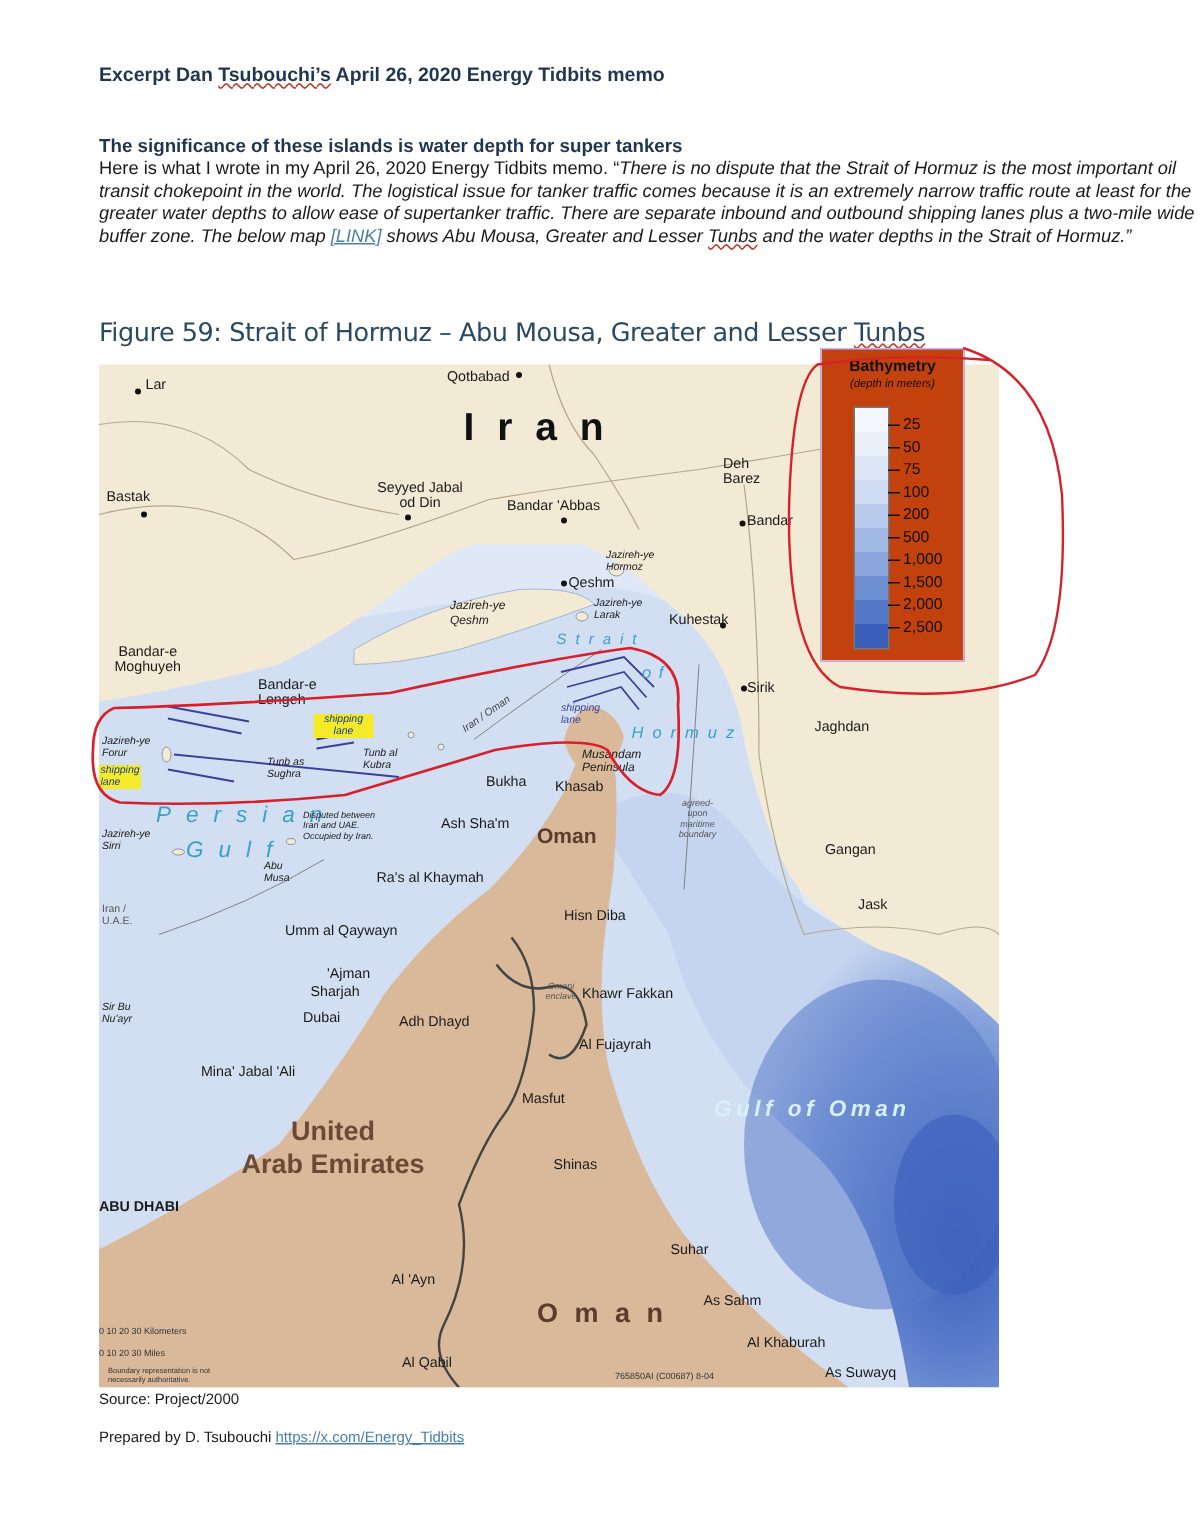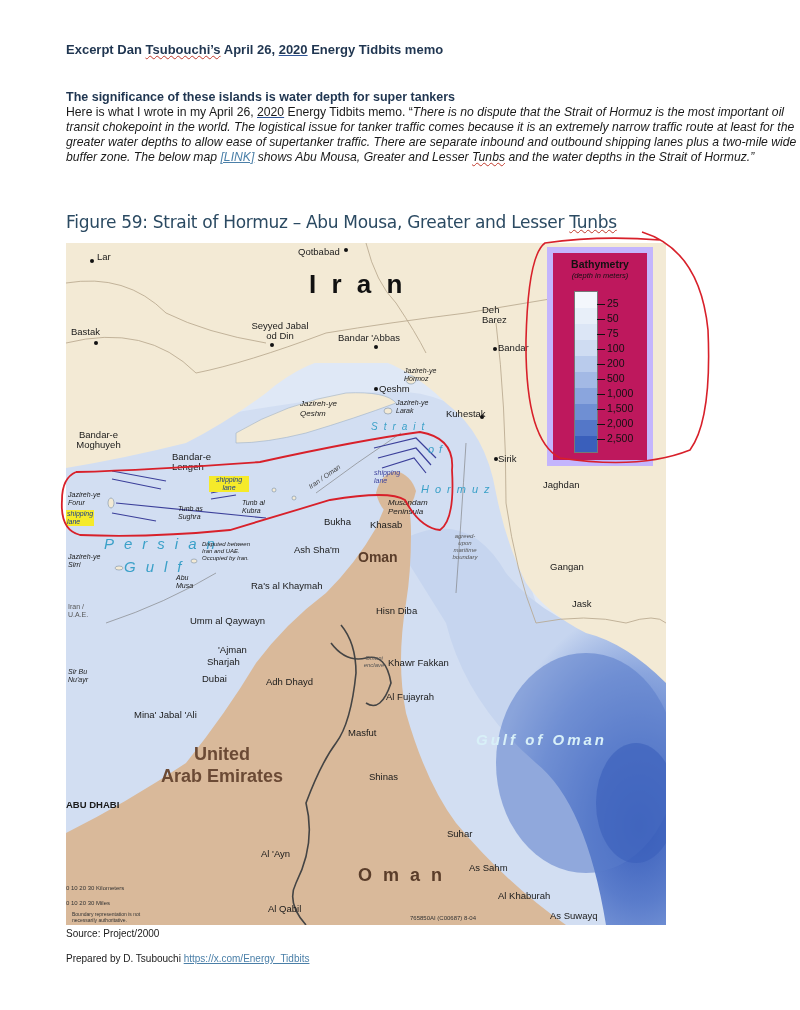--- a/index.html
+++ b/index.html
@@ -1,34 +1,34 @@
 <!DOCTYPE html>
 <html><head>
 <meta charset="utf-8">
 <style>
   html, body { margin:0; padding:0; background:#ffffff; }
   body { width:800px; height:1010px; position:relative; overflow:hidden; font-family:"Liberation Sans", sans-serif; }
   .heading { position:absolute; left:66px; top:42px; font-size:13px; font-weight:bold; color:#1f3550; font-family:"Liberation Sans", sans-serif; }
   .squig { text-decoration:underline wavy #c0392b; text-decoration-thickness:1px; }
-  .uline { text-decoration:underline; text-decoration-color:#2f5597;text-align:center; }
+  .uline { text-decoration-color:#2f5597;text-align:center; }
   .subhead { position:absolute; left:66px; top:90px; font-size:12.5px; font-weight:bold; color:#1f3550; }
   .para { position:absolute; left:66px; top:105px; width:735px; font-size:12.2px; line-height:15px; color:#1a1a1a; }
   .para i { font-style:italic; }
   .link { color:#4a7fa8; text-decoration:underline; font-style:italic; }
   .figtitle { position:absolute; left:66px; top:212px; font-size:17px; color:#2b4a62; font-family:"DejaVu Sans", sans-serif; letter-spacing:-0.3px; }
   .map { position:absolute; left:66px; top:243px; width:600px; height:682px; overflow:hidden; background:#f3ead5; }
   .map svg { position:absolute; left:0; top:0; }
   .lbl { position:absolute; font-size:9.5px; color:#1a1a1a; white-space:nowrap; font-family:"Liberation Sans", sans-serif; }
   .lbl.sm { font-size:7px; font-style:italic; }
   .lbl.tiny { font-size:6px; font-style:italic; color:#555; }
   .dot { position:absolute; width:4px; height:4px; background:#111; border-radius:50%; }
   .country { position:absolute; font-weight:bold; color:#111; white-space:nowrap; }
   .seatext { position:absolute; font-style:italic; color:#3aa0c8; white-space:nowrap; letter-spacing:7px; }
   .hl { background:#f5ea2a; color:#1a3d8f; font-size:7px; font-style:italic; padding:0 1px; line-height:8px; }
-  .legend { position:absolute; left:547px; top:247px; width:94px; height:207px; background:#be185d; border:6px solid #c4b5fd; }
+  .legend { position:absolute; left:547px; top:232px; width:94px; height:207px; background:#c2410c; border:1px solid #c4b5fd; }
   .legend .t { text-align:center; font-size:10.5px; font-weight:bold; margin-top:5px; color:#111; }
   .legend .s { text-align:center; font-size:7.5px; font-style:italic; color:#111; margin-top:1px; }
   .legend .bar { position:absolute; left:21px; top:38px; width:22px; height:160px; border:1px solid #777; }
   .legend .bar div { height:16px; }
   .legend .tick { position:absolute; left:44px; font-size:10.5px; color:#111; white-space:nowrap; }
   .legend .tick::before { content:""; display:inline-block; width:8px; height:1px; background:#111; vertical-align:middle; margin-right:2px; }
   .source { position:absolute; left:66px; top:928px; font-size:10px; color:#1a1a1a; }
   .prepared { position:absolute; left:66px; top:953px; font-size:10px; color:#1a1a1a; }
   .prepared a { color:#4a7fa8; text-decoration:underline; }
   .redmark { position:absolute; left:0; top:0; pointer-events:none; }

